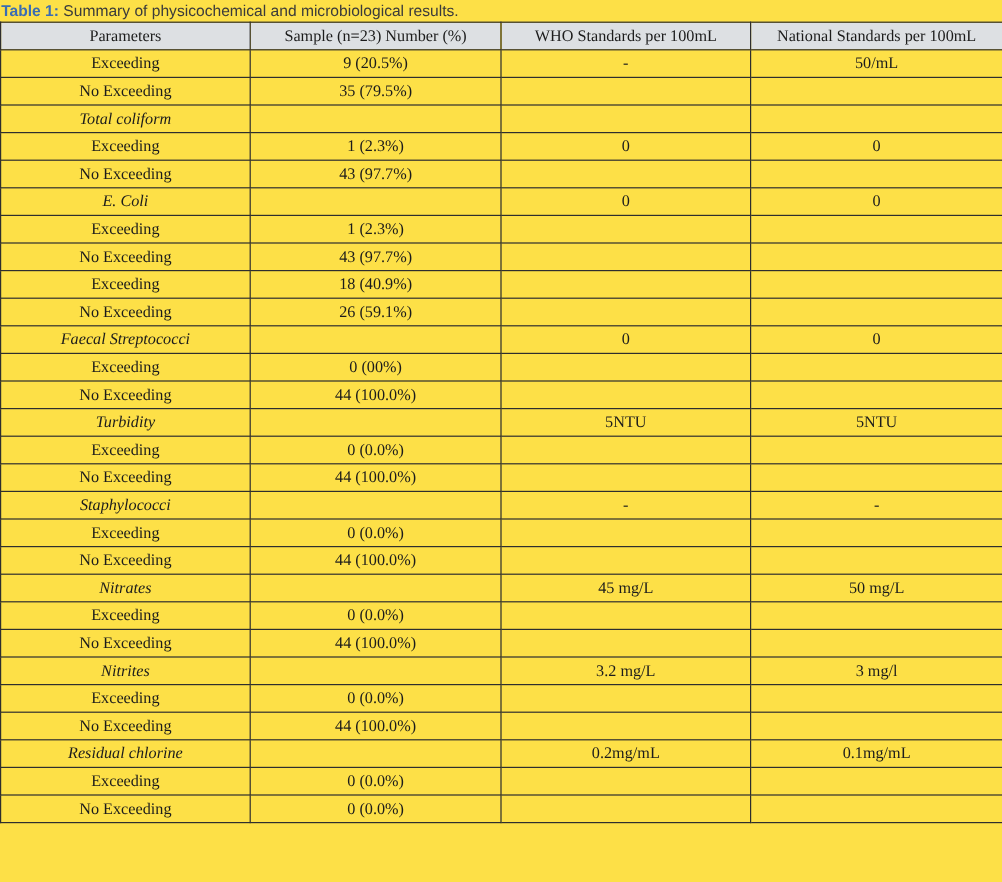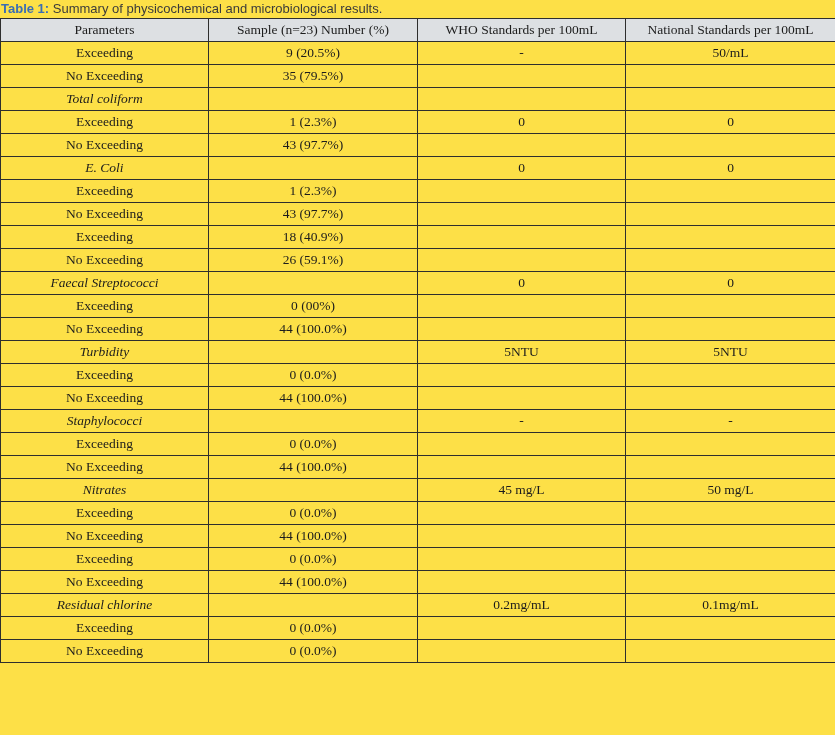--- a/index.html
+++ b/index.html
@@ -205,20 +205,26 @@
           <td></td>
           <td></td>
         </tr>
         <tr>
           <td>No Exceeding</td>
           <td>44 (100.0%)</td>
           <td></td>
           <td></td>
         </tr>
         <tr>
+          <td class="category">Nitrites</td>
+          <td></td>
+          <td>3.2 mg/L</td>
+          <td>3  mg/l</td>
+        </tr>
+        <tr>
           <td>Exceeding</td>
           <td>0 (0.0%)</td>
           <td></td>
           <td></td>
         </tr>
         <tr>
           <td>No Exceeding</td>
           <td>44 (100.0%)</td>
           <td></td>
           <td></td>

